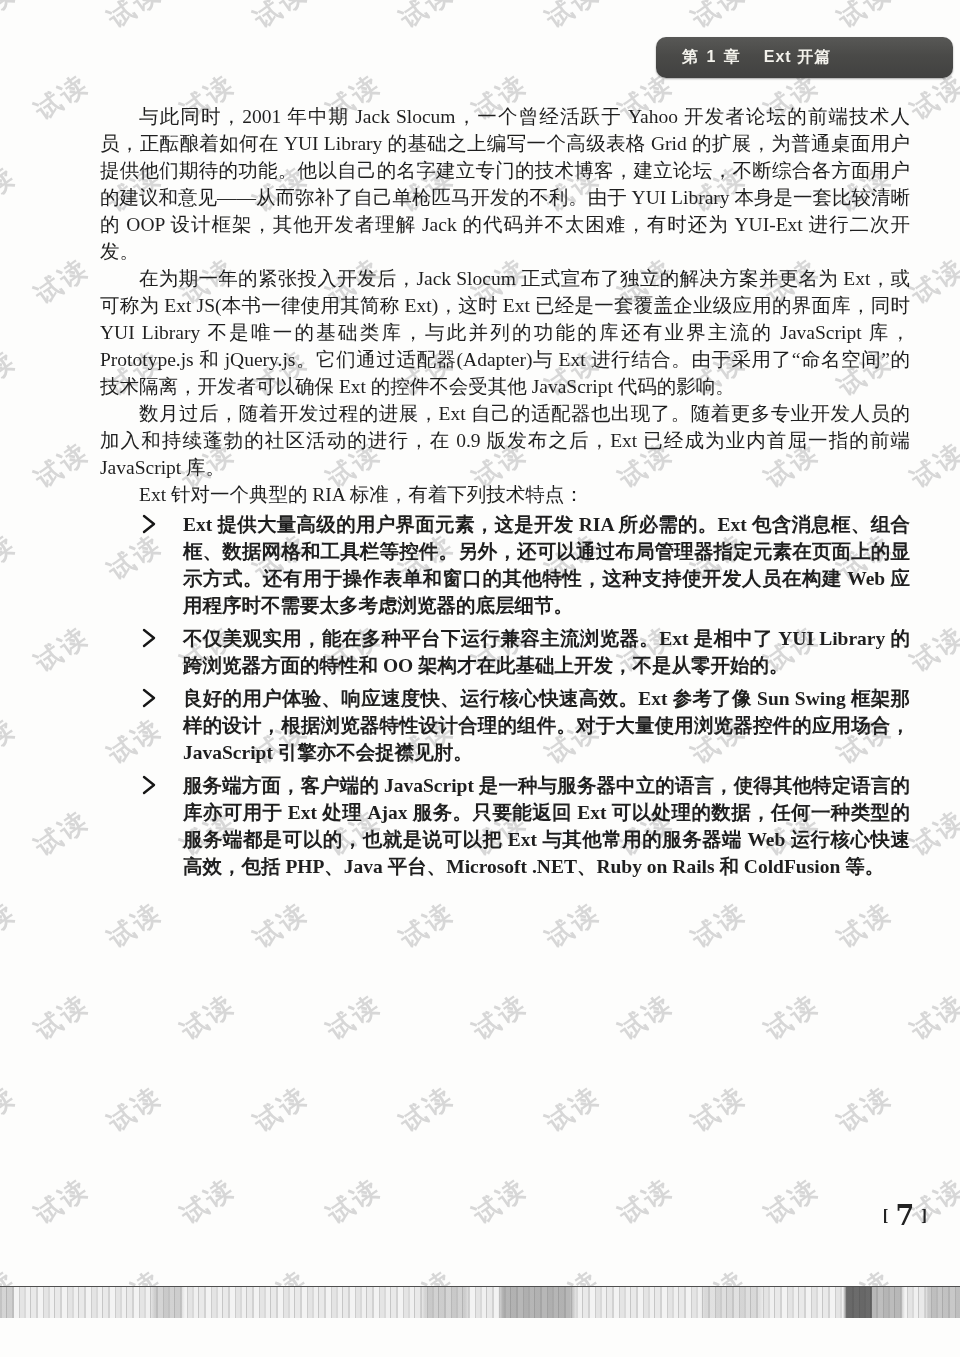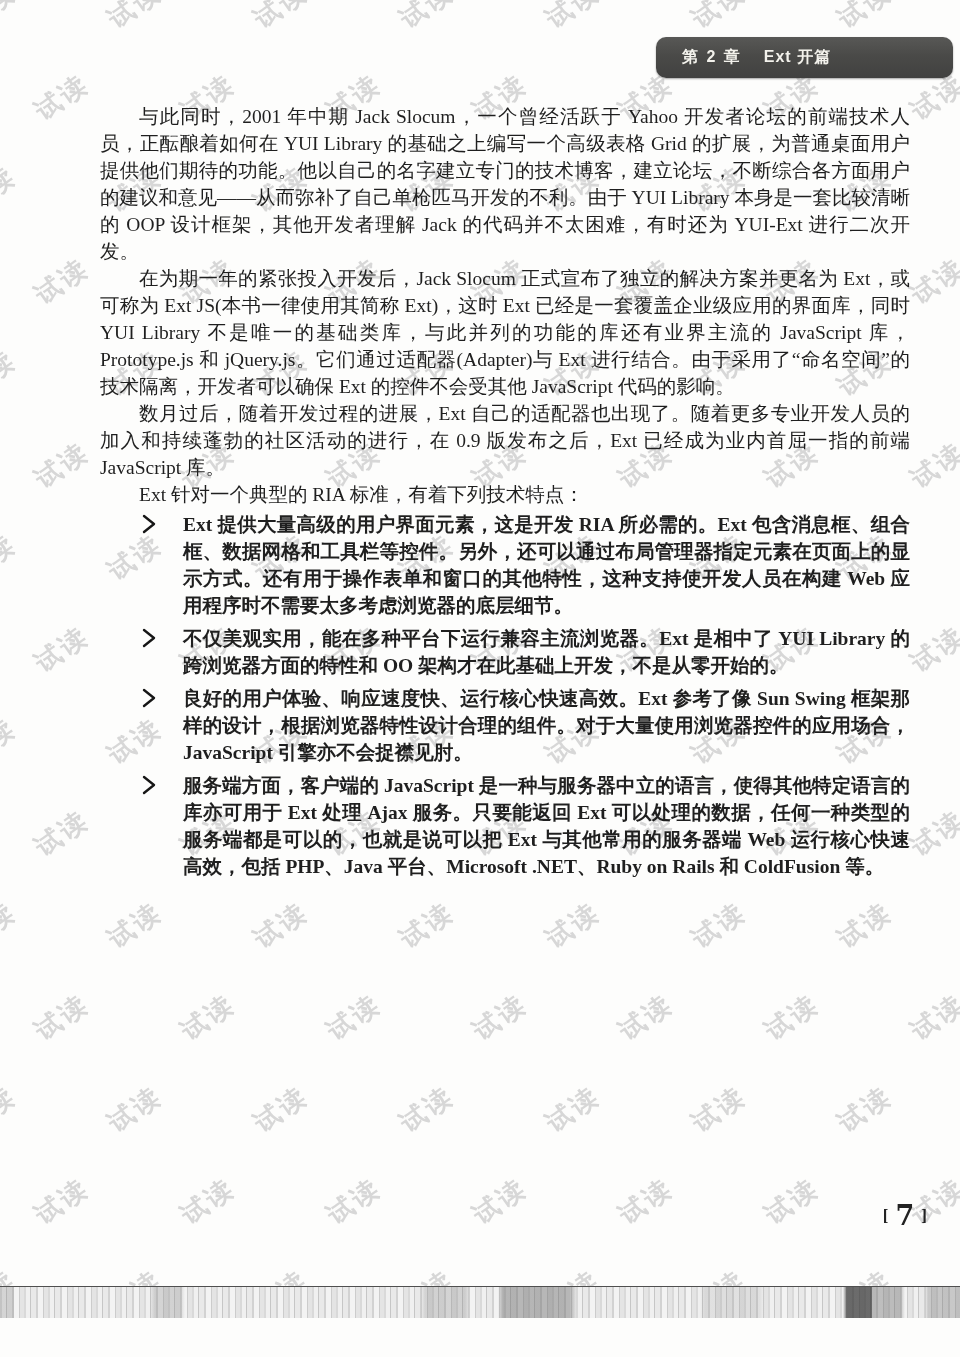--- a/index.html
+++ b/index.html
@@ -189,21 +189,21 @@
     <span class="wm" style="left: 33px; top: 1368px;">试读</span>
     <span class="wm" style="left: 179px; top: 1368px;">试读</span>
     <span class="wm" style="left: 325px; top: 1368px;">试读</span>
     <span class="wm" style="left: 471px; top: 1368px;">试读</span>
     <span class="wm" style="left: 617px; top: 1368px;">试读</span>
     <span class="wm" style="left: 763px; top: 1368px;">试读</span>
     <span class="wm" style="left: 909px; top: 1368px;">试读</span>
   </div>
 
 <div class="chapter-bar">
-  <span class="chap">第 2 章</span>
+  <span class="chap">第 1 章</span>
   <span class="ttl">Ext 开篇</span>
 </div>
 
 <div class="page-body">
   <p class="para">与此同时，2001 年中期 Jack Slocum，一个曾经活跃于 Yahoo 开发者论坛的前端技术人员，正酝酿着如何在 YUI Library 的基础之上编写一个高级表格 Grid 的扩展，为普通桌面用户提供他们期待的功能。他以自己的名字建立专门的技术博客，建立论坛，不断综合各方面用户的建议和意见——从而弥补了自己单枪匹马开发的不利。由于 YUI Library 本身是一套比较清晰的 OOP 设计框架，其他开发者理解 Jack 的代码并不太困难，有时还为 YUI-Ext 进行二次开发。</p>
   <p class="para">在为期一年的紧张投入开发后，Jack Slocum 正式宣布了独立的解决方案并更名为 Ext，或可称为 Ext JS(本书一律使用其简称 Ext)，这时 Ext 已经是一套覆盖企业级应用的界面库，同时 YUI Library 不是唯一的基础类库，与此并列的功能的库还有业界主流的 JavaScript 库，Prototype.js 和 jQuery.js。它们通过适配器(Adapter)与 Ext 进行结合。由于采用了“命名空间”的技术隔离，开发者可以确保 Ext 的控件不会受其他 JavaScript 代码的影响。</p>
   <p class="para">数月过后，随着开发过程的进展，Ext 自己的适配器也出现了。随着更多专业开发人员的加入和持续蓬勃的社区活动的进行，在 0.9 版发布之后，Ext 已经成为业内首屈一指的前端 JavaScript 库。</p>
   <p class="list-intro">Ext 针对一个典型的 RIA 标准，有着下列技术特点：</p>
 
   <ul class="features">

